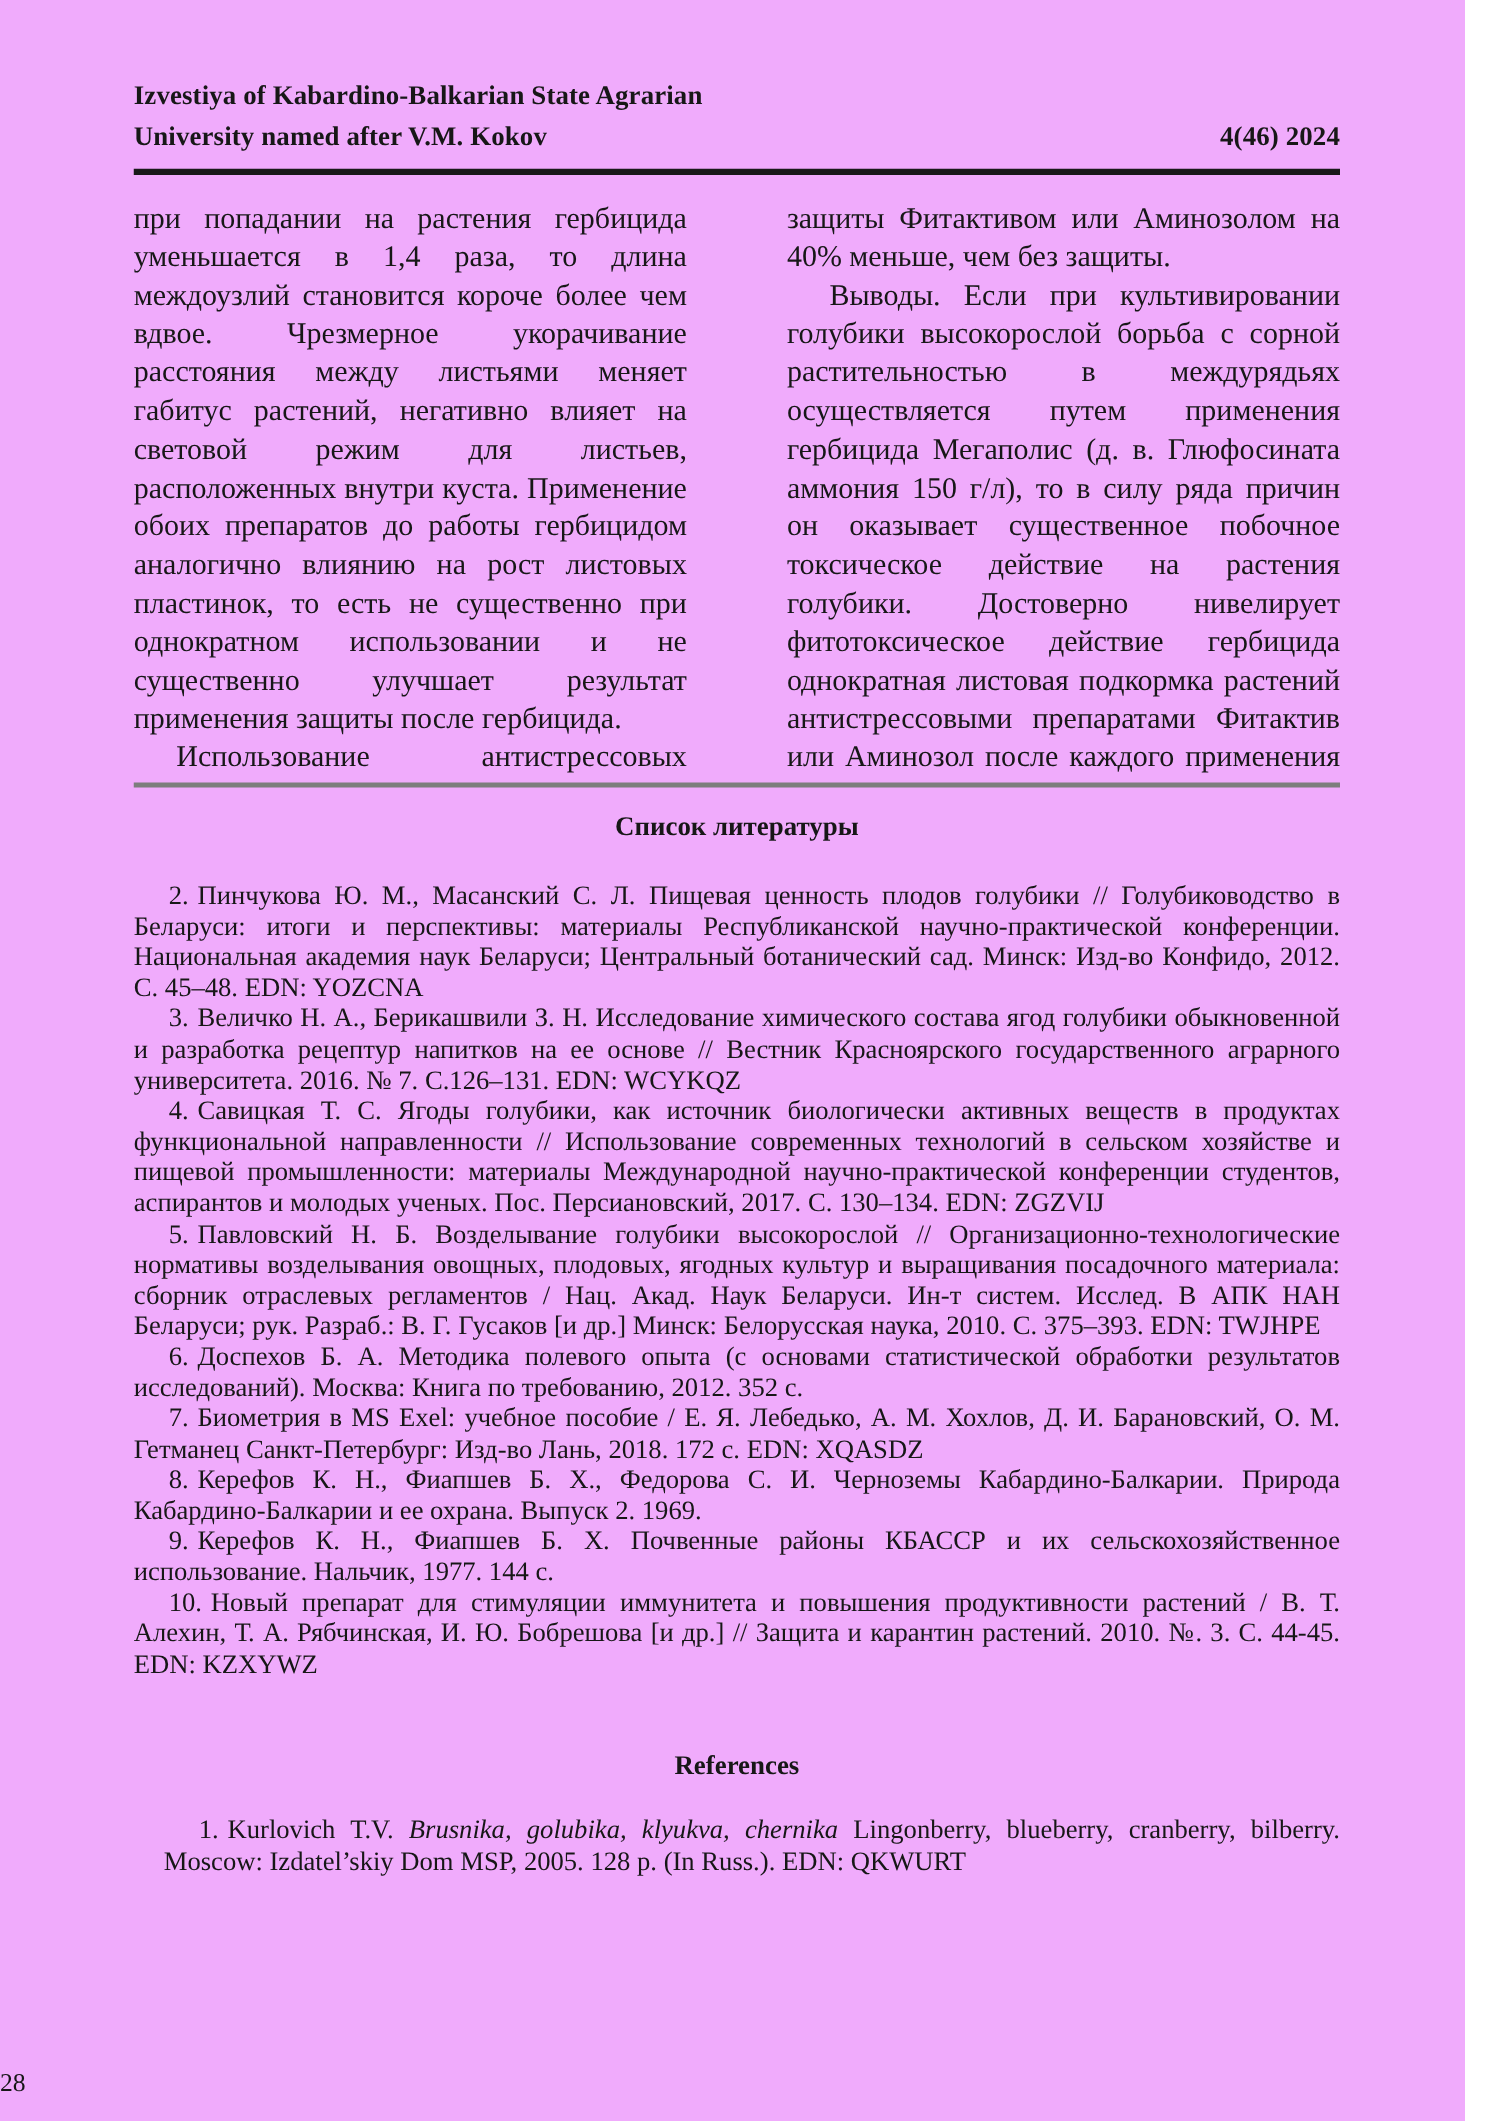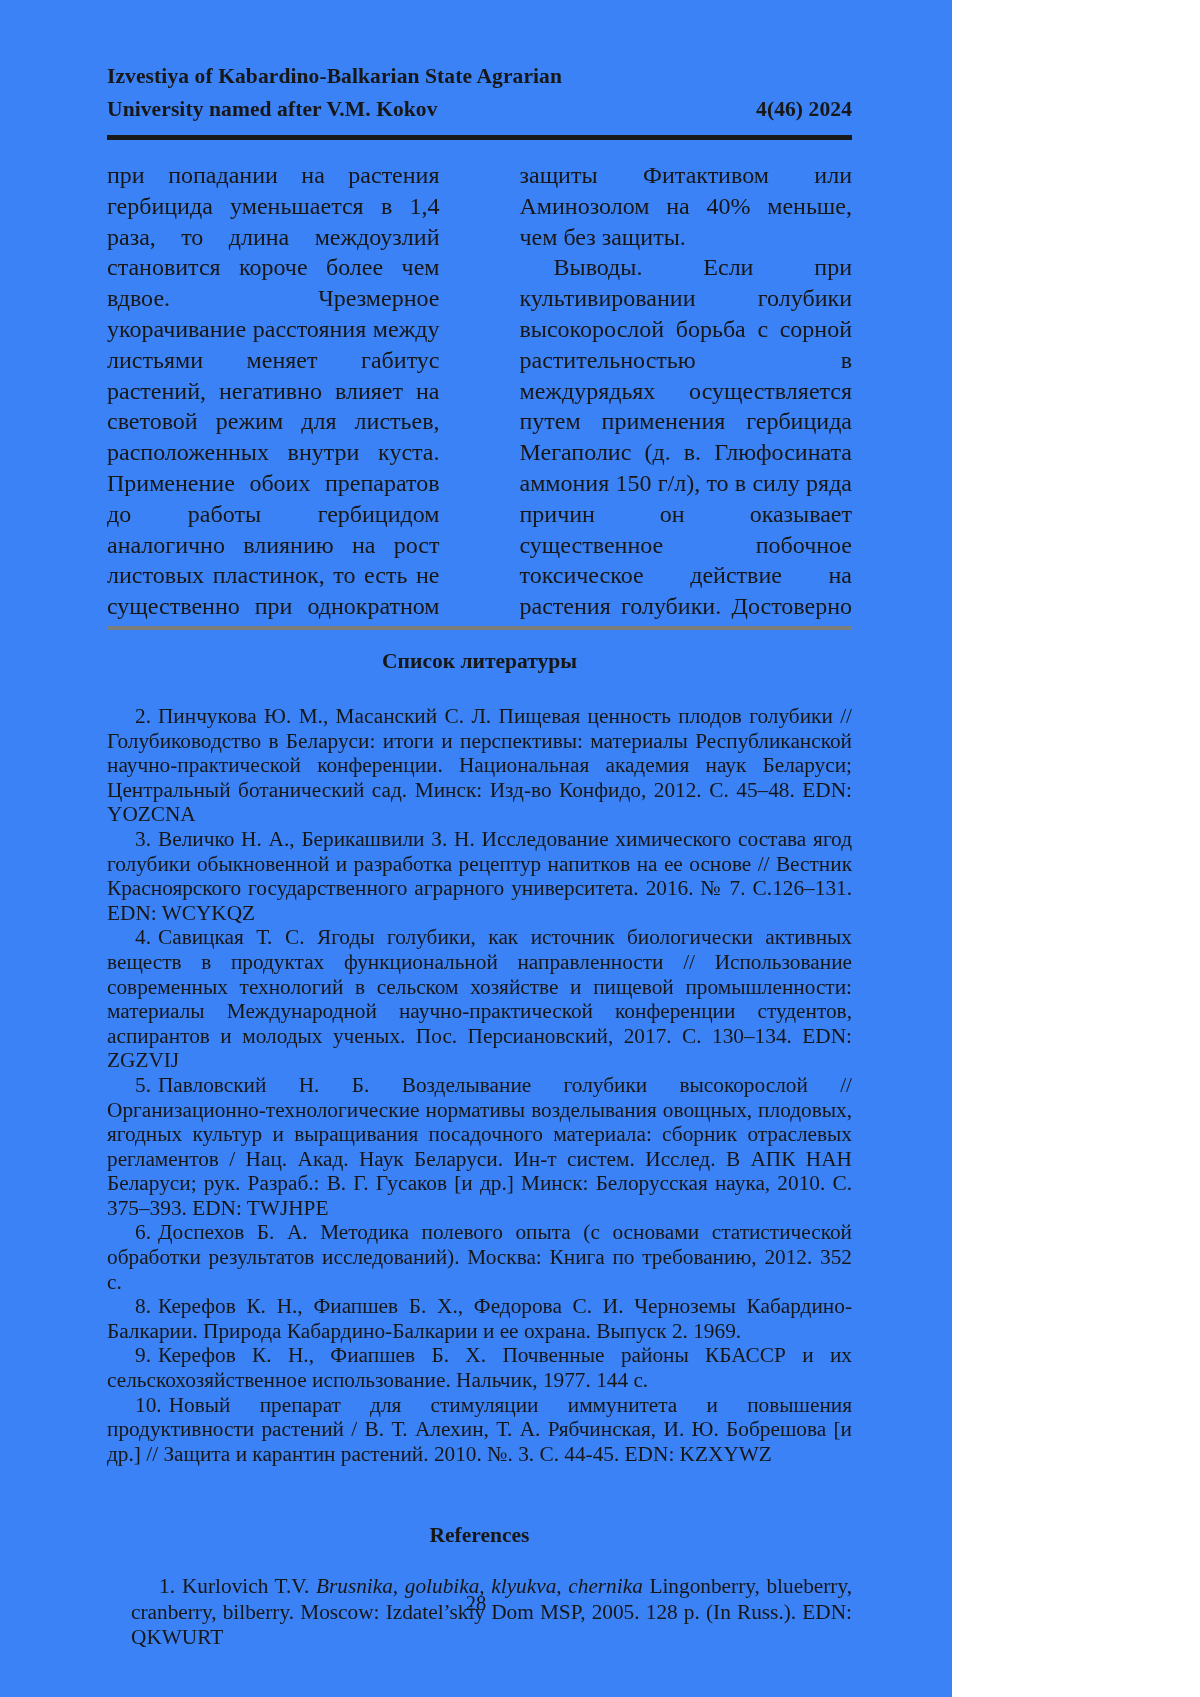--- a/index.html
+++ b/index.html
@@ -1,20 +1,20 @@
 <!DOCTYPE html>
 <html><head>
 <meta charset="utf-8">
 <style>
   html, body { margin: 0; padding: 0; background: #ffffff; }
   .page {
     position: relative;
-    width: 952px;
+    width: 1172px;
     height: 1697px;
-    background: #3b82f6;
+    background: #f0abfc;
     font-family: "Liberation Serif", "DejaVu Serif", serif;
     color: #171717;
     overflow: hidden;
   }
   .content { padding: 0 100px 0 107px; }
 
   
   .header {
     display: flex;
     justify-content: space-between;
@@ -72,22 +72,21 @@
   .ref { text-indent: 28px; margin: 0; }
   .ref-num { margin-right: 7px; }
 
   .section-title.en { margin-top: 56px; }
   .ref-list.en { margin-top: 26px; line-height: 25.5px; margin-left: 24px; }
 
   .pageno {
     position: absolute;
     left: 0;
     right: 0;
-    top: 1592px;
-    text-align: center;
+    top: 1656px;
     font-size: 20.5px;
   }
 </style>
 </head>
 <body>
 
 <div class="page">
   <div class="content">
 
     <div class="header">
@@ -114,20 +113,21 @@
     <div class="rule-mid"></div>
 
     <div class="section-title">Список литературы</div>
 
     <div class="ref-list">
       <p class="ref"><span class="ref-num">2.</span><span>Пинчукова Ю. М., Масанский С. Л. Пищевая ценность плодов голубики // Голубиководство в Беларуси: итоги и перспективы: материалы Республиканской научно-практической конференции. Национальная академия наук Беларуси; Центральный ботанический сад. Минск: Изд-во Конфидо, 2012. С. 45–48. EDN: YOZCNA</span></p>
       <p class="ref"><span class="ref-num">3.</span><span>Величко Н. А., Берикашвили З. Н. Исследование химического состава ягод голубики обыкновенной и разработка рецептур напитков на ее основе // Вестник Красноярского государственного аграрного университета. 2016. № 7. С.126–131. EDN: WCYKQZ</span></p>
       <p class="ref"><span class="ref-num">4.</span><span>Савицкая Т. С. Ягоды голубики, как источник биологически активных веществ в продуктах функциональной направленности // Использование современных технологий в сельском хозяйстве и пищевой промышленности: материалы Международной научно-практической конференции студентов, аспирантов и молодых ученых. Пос. Персиановский, 2017. С. 130–134. EDN: ZGZVIJ</span></p>
       <p class="ref"><span class="ref-num">5.</span><span>Павловский Н. Б. Возделывание голубики высокорослой // Организационно-технологические нормативы возделывания овощных, плодовых, ягодных культур и выращивания посадочного материала: сборник отраслевых регламентов / Нац. Акад. Наук Беларуси. Ин-т систем. Исслед. В АПК НАН Беларуси; рук. Разраб.: В. Г. Гусаков [и др.] Минск: Белорусская наука, 2010. С. 375–393. EDN: TWJHPE</span></p>
       <p class="ref"><span class="ref-num">6.</span><span>Доспехов Б. А. Методика полевого опыта (с основами статистической обработки результатов исследований). Москва: Книга по требованию, 2012. 352 с.</span></p>
+      <p class="ref"><span class="ref-num">7.</span><span>Биометрия в MS Exel: учебное пособие / Е. Я. Лебедько, А. М. Хохлов, Д. И. Барановский, О. М. Гетманец Санкт-Петербург: Изд-во Лань, 2018. 172 с. EDN: XQASDZ</span></p>
       <p class="ref"><span class="ref-num">8.</span><span>Керефов К. Н., Фиапшев Б. Х., Федорова С. И. Черноземы Кабардино-Балкарии. Природа Кабардино-Балкарии и ее охрана. Выпуск 2. 1969.</span></p>
       <p class="ref"><span class="ref-num">9.</span><span>Керефов К. Н., Фиапшев Б. Х. Почвенные районы КБАССР и их сельскохозяйственное использование. Нальчик, 1977. 144 с.</span></p>
       <p class="ref"><span class="ref-num">10.</span><span>Новый препарат для стимуляции иммунитета и повышения продуктивности растений / В. Т. Алехин, Т. А. Рябчинская, И. Ю. Бобрешова [и др.] // Защита и карантин растений. 2010. №. 3. С. 44-45. EDN: KZXYWZ</span></p>
     </div>
 
     <div class="section-title en">References</div>
 
     <div class="ref-list en">
       <p class="ref"><span class="ref-num">1.</span><span>Kurlovich T.V.</span> <span class="italic">Brusnika, golubika, klyukva, chernika</span> <span>Lingonberry, blueberry, cranberry, bilberry. Moscow: Izdatel’skiy Dom MSP, 2005. 128 p. (In Russ.). EDN: QKWURT</span></p>
     </div>

